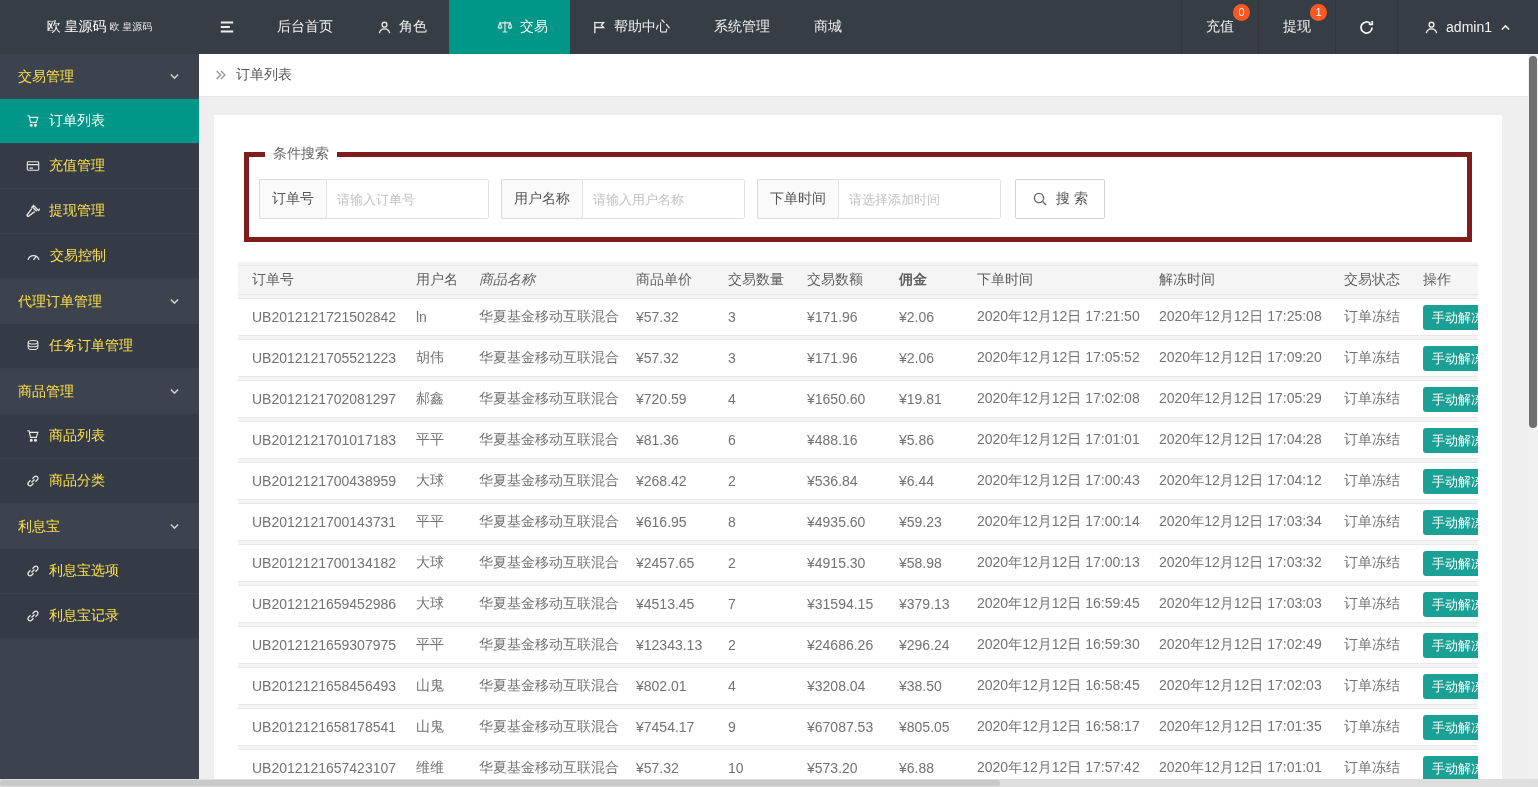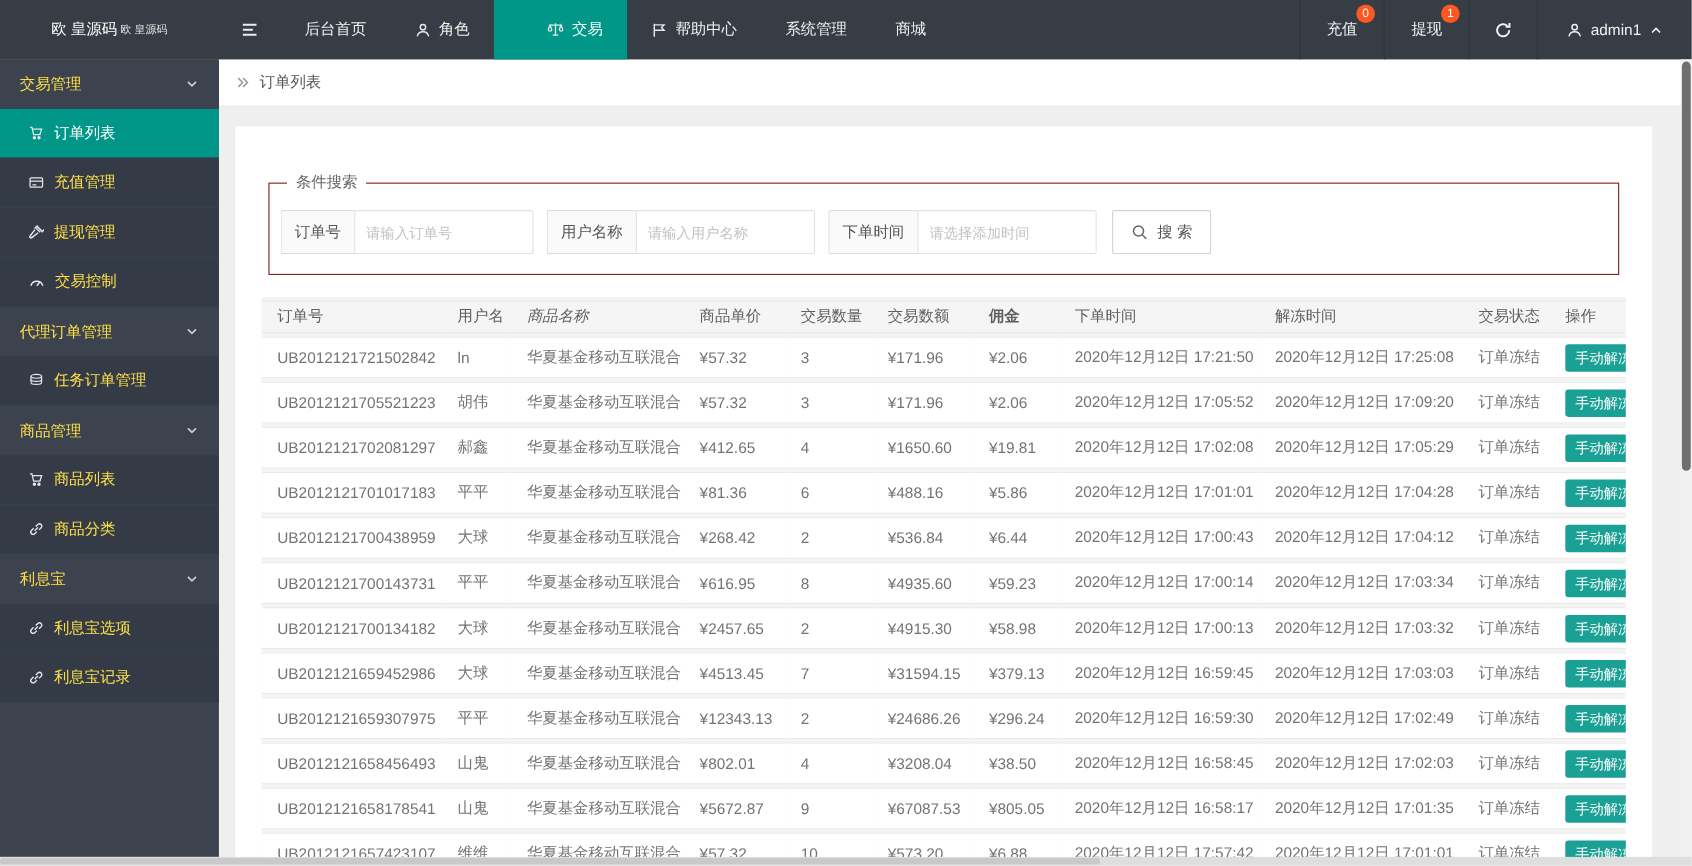--- a/index.html
+++ b/index.html
@@ -34,21 +34,21 @@
   .side-item .si { color:#e8e8e8; }
   .side-item.active { background:#009688; color:#fff; }
 
   
   .breadcrumb { position:absolute; left:199px; top:54px; width:1329px; height:43px; background:#fff; border-bottom:1px solid #e5e5e5; display:flex; align-items:center; padding-left:15px; gap:8px; color:#555; }
   .crumb-icon { color:#9a9a9a; }
 
   
   .card { position:absolute; left:214px; top:115px; width:1288px; height:664px; background:#fff; padding:18px 24px 0; overflow:hidden; }
 
-  fieldset.search { border:1px solid #7f1d1d; margin:24px 6px 20px; padding:10px 0 18px 10px; }
+  fieldset.search { border:5px solid #7f1d1d; margin:12px 6px 20px; padding:10px 0 18px 10px; }
   fieldset.search legend { font-size:14px; color:#666; padding:0 8px; margin-left:6px; }
   .search-row { display:flex; align-items:center; gap:12px; margin-top:6px; }
   .field-group { display:flex; align-items:stretch; height:40px; }
   .field-label { display:flex; align-items:center; padding:0 12px; background:#fafafa; border:1px solid #dcdcdc; border-right:none; border-radius:2px 0 0 2px; color:#555; white-space:nowrap; }
   .field-input { width:163px; border:1px solid #e2e2e2; border-radius:0 2px 2px 0; padding:13px 10px; font-size:13px; color:#555; outline:none; font-family:inherit; }
   .field-input::placeholder { color:#c2c2c2; }
   .search-btn { height:40px; margin-left:2px; padding:0 16px; background:#fff; border:1px solid #d2d2d2; border-radius:2px; display:flex; align-items:center; gap:8px; font-size:14px; color:#555; cursor:pointer; font-family:inherit; }
   .search-btn .mag { color:#666; }
 
   
@@ -350,21 +350,21 @@
           <td>¥2.06</td>
           <td>2020年12月12日 17:05:52</td>
           <td>2020年12月12日 17:09:20</td>
           <td>订单冻结</td>
           <td><button class="freeze-btn">手动解冻</button></td>
         </tr>
         <tr>
           <td class="order-no">UB2012121702081297</td>
           <td>郝鑫</td>
           <td>华夏基金移动互联混合</td>
-          <td>¥412.65</td>
+          <td>¥720.59</td>
           <td>4</td>
           <td>¥1650.60</td>
           <td>¥19.81</td>
           <td>2020年12月12日 17:02:08</td>
           <td>2020年12月12日 17:05:29</td>
           <td>订单冻结</td>
           <td><button class="freeze-btn">手动解冻</button></td>
         </tr>
         <tr>
           <td class="order-no">UB2012121701017183</td>
@@ -454,21 +454,21 @@
           <td>¥38.50</td>
           <td>2020年12月12日 16:58:45</td>
           <td>2020年12月12日 17:02:03</td>
           <td>订单冻结</td>
           <td><button class="freeze-btn">手动解冻</button></td>
         </tr>
         <tr>
           <td class="order-no">UB2012121658178541</td>
           <td>山鬼</td>
           <td>华夏基金移动互联混合</td>
-          <td>¥5672.87</td>
+          <td>¥7454.17</td>
           <td>9</td>
           <td>¥67087.53</td>
           <td>¥805.05</td>
           <td>2020年12月12日 16:58:17</td>
           <td>2020年12月12日 17:01:35</td>
           <td>订单冻结</td>
           <td><button class="freeze-btn">手动解冻</button></td>
         </tr>
         <tr>
           <td class="order-no">UB2012121657423107</td>

